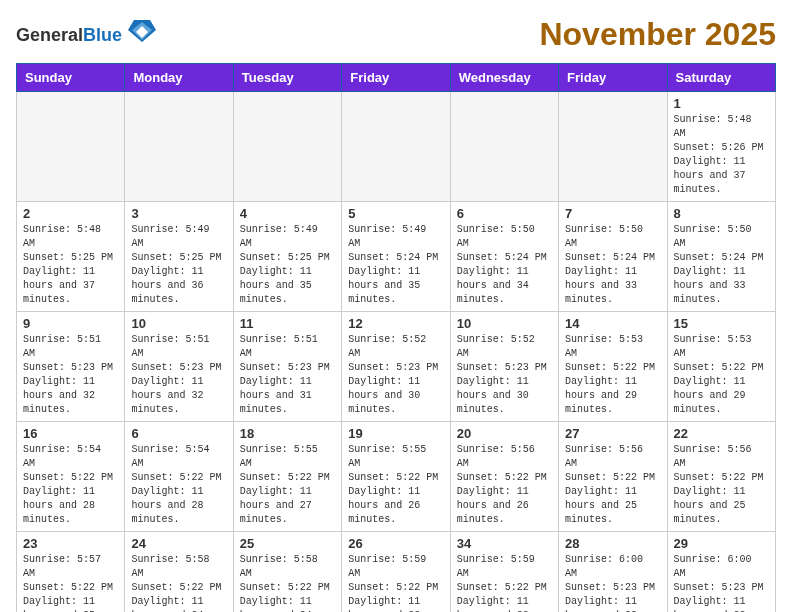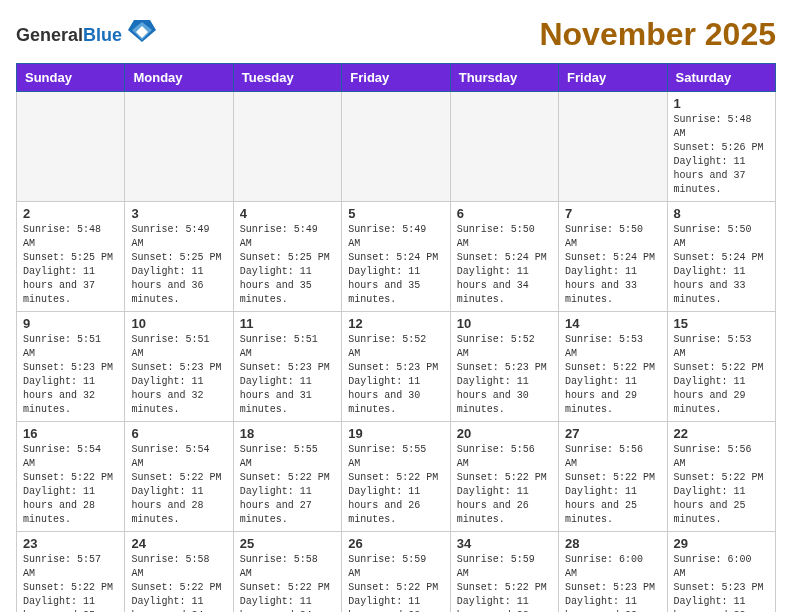--- a/index.html
+++ b/index.html
@@ -112,21 +112,21 @@
   </div>
 </div>
 
 <table class="calendar-table">
   <thead>
     <tr>
     <th>Sunday</th>
         <th>Monday</th>
         <th>Tuesday</th>
         <th>Friday</th>
-        <th>Thursday</th>
+        <th>Wednesday</th>
         <th>Friday</th>
         <th>Saturday</th>
       </tr>
   </thead>
   <tbody id="calendar-body">
   <tr>
         <td class="empty"></td>
         <td class="empty"></td>
         <td class="empty"></td>
         <td class="empty"></td>

